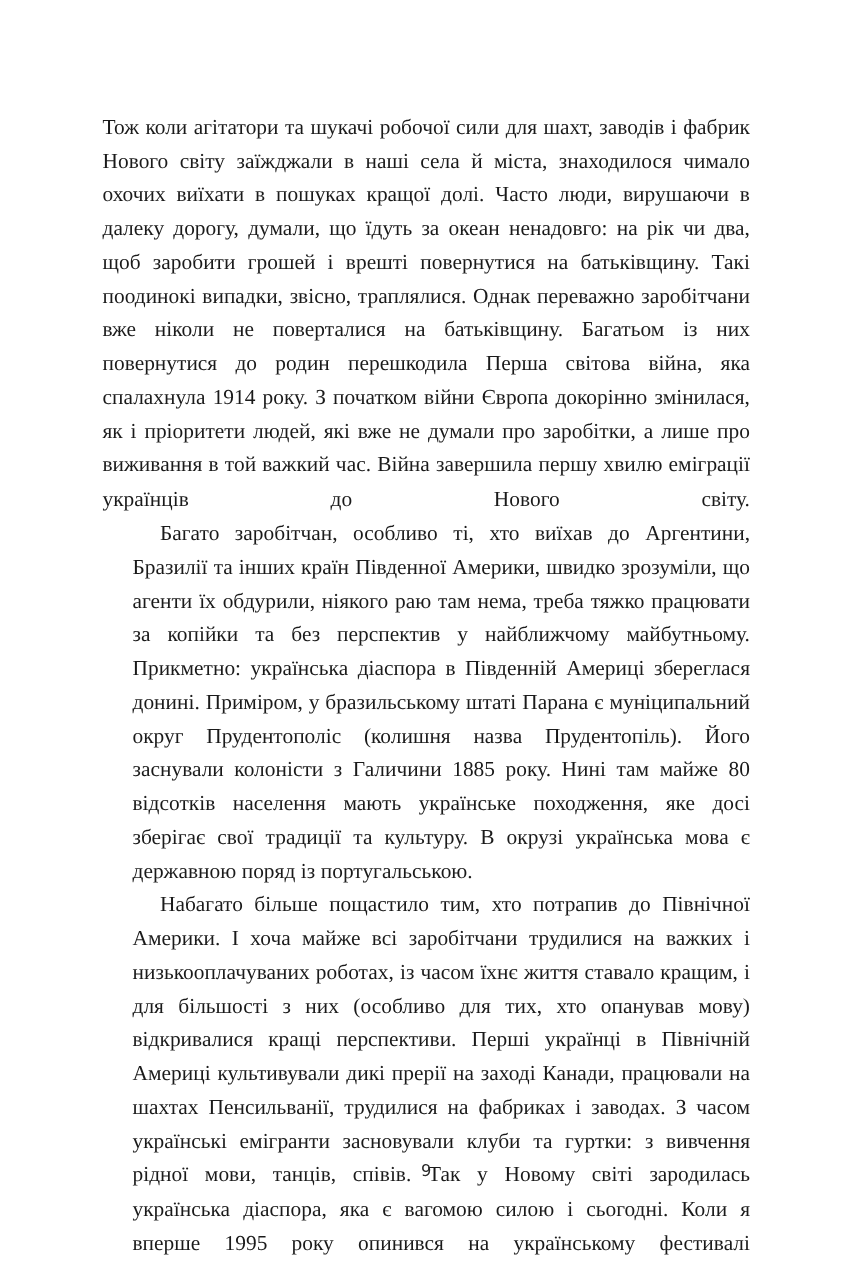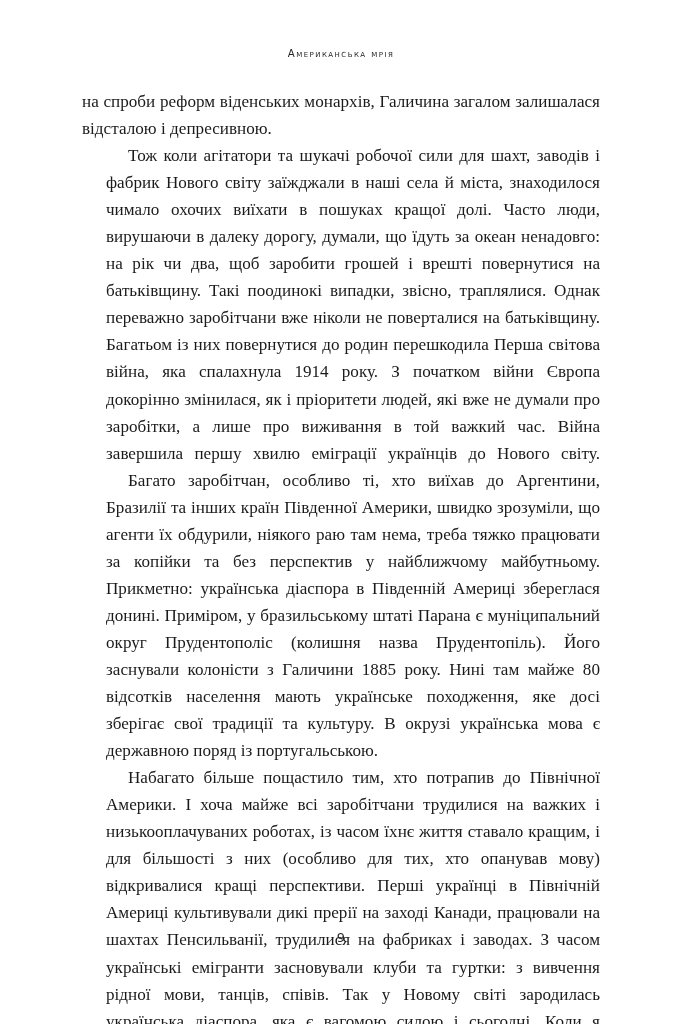--- a/index.html
+++ b/index.html
@@ -87,24 +87,22 @@
     font-family: "DejaVu Sans", "Liberation Sans", sans-serif;
     font-size: 13px;
     color: #2a2a2a;
   }
 </style>
 </head>
 <body>
 
 <div class="page">
 
-  <div class="running-head">Американська мрія</div>
 
   <div class="textblock">
-    <p class="para ragged-last">на спроби реформ віденських монархів, Галичина загалом залишалася відсталою і депресивною.</p>
     <p class="para justify-last">Тож коли агітатори та шукачі робочої сили для шахт, заводів і фабрик Нового світу заїжджали в наші села й міста, знаходилося чимало охочих виїхати в пошуках кращої долі. Часто люди, вирушаючи в далеку дорогу, думали, що їдуть за океан ненадовго: на рік чи два, щоб заробити грошей і врешті повернутися на батьківщину. Такі поодинокі випадки, звісно, траплялися. Однак переважно заробітчани вже ніколи не поверталися на батьківщину. Багатьом із них повернутися до родин перешкодила Перша світова війна, яка спалахнула 1914 року. З початком війни Європа докорінно змінилася, як і пріоритети людей, які вже не думали про заробітки, а лише про виживання в той важкий час. Війна завершила першу хвилю еміграції українців до Нового світу.</p>
     <p class="para ragged-last">Багато заробітчан, особливо ті, хто виїхав до Аргентини, Бразилії та інших країн Південної Америки, швидко зрозуміли, що агенти їх обдурили, ніякого раю там нема, треба тяжко працювати за копійки та без перспектив у найближчому майбутньому. Прикметно: українська діаспора в Південній Америці збереглася донині. Приміром, у бразильському штаті Парана є муніципальний округ Прудентополіс (колишня назва Прудентопіль). Його заснували колоністи з Галичини 1885 року. Нині там майже 80 відсотків населення мають українське походження, яке досі зберігає свої традиції та культуру. В окрузі українська мова є державною поряд із португальською.</p>
     <p class="para justify-last">Набагато більше пощастило тим, хто потрапив до Північної Америки. І хоча майже всі заробітчани трудилися на важких і низькооплачуваних роботах, із часом їхнє життя ставало кращим, і для більшості з них (особливо для тих, хто опанував мову) відкривалися кращі перспективи. Перші українці в Північній Америці культивували дикі прерії на заході Канади, працювали на шахтах Пенсильванії, трудилися на фабриках і заводах. З часом українські емігранти засновували клуби та гуртки: з вивчення рідної мови, танців, співів. Так у Новому світі зародилась українська діаспора, яка є вагомою силою і сьогодні. Коли я вперше 1995 року опинився на українському фестивалі</p>
   </div>
 
   <div class="folio">9</div>
 
 </div>
 
 </body></html>

